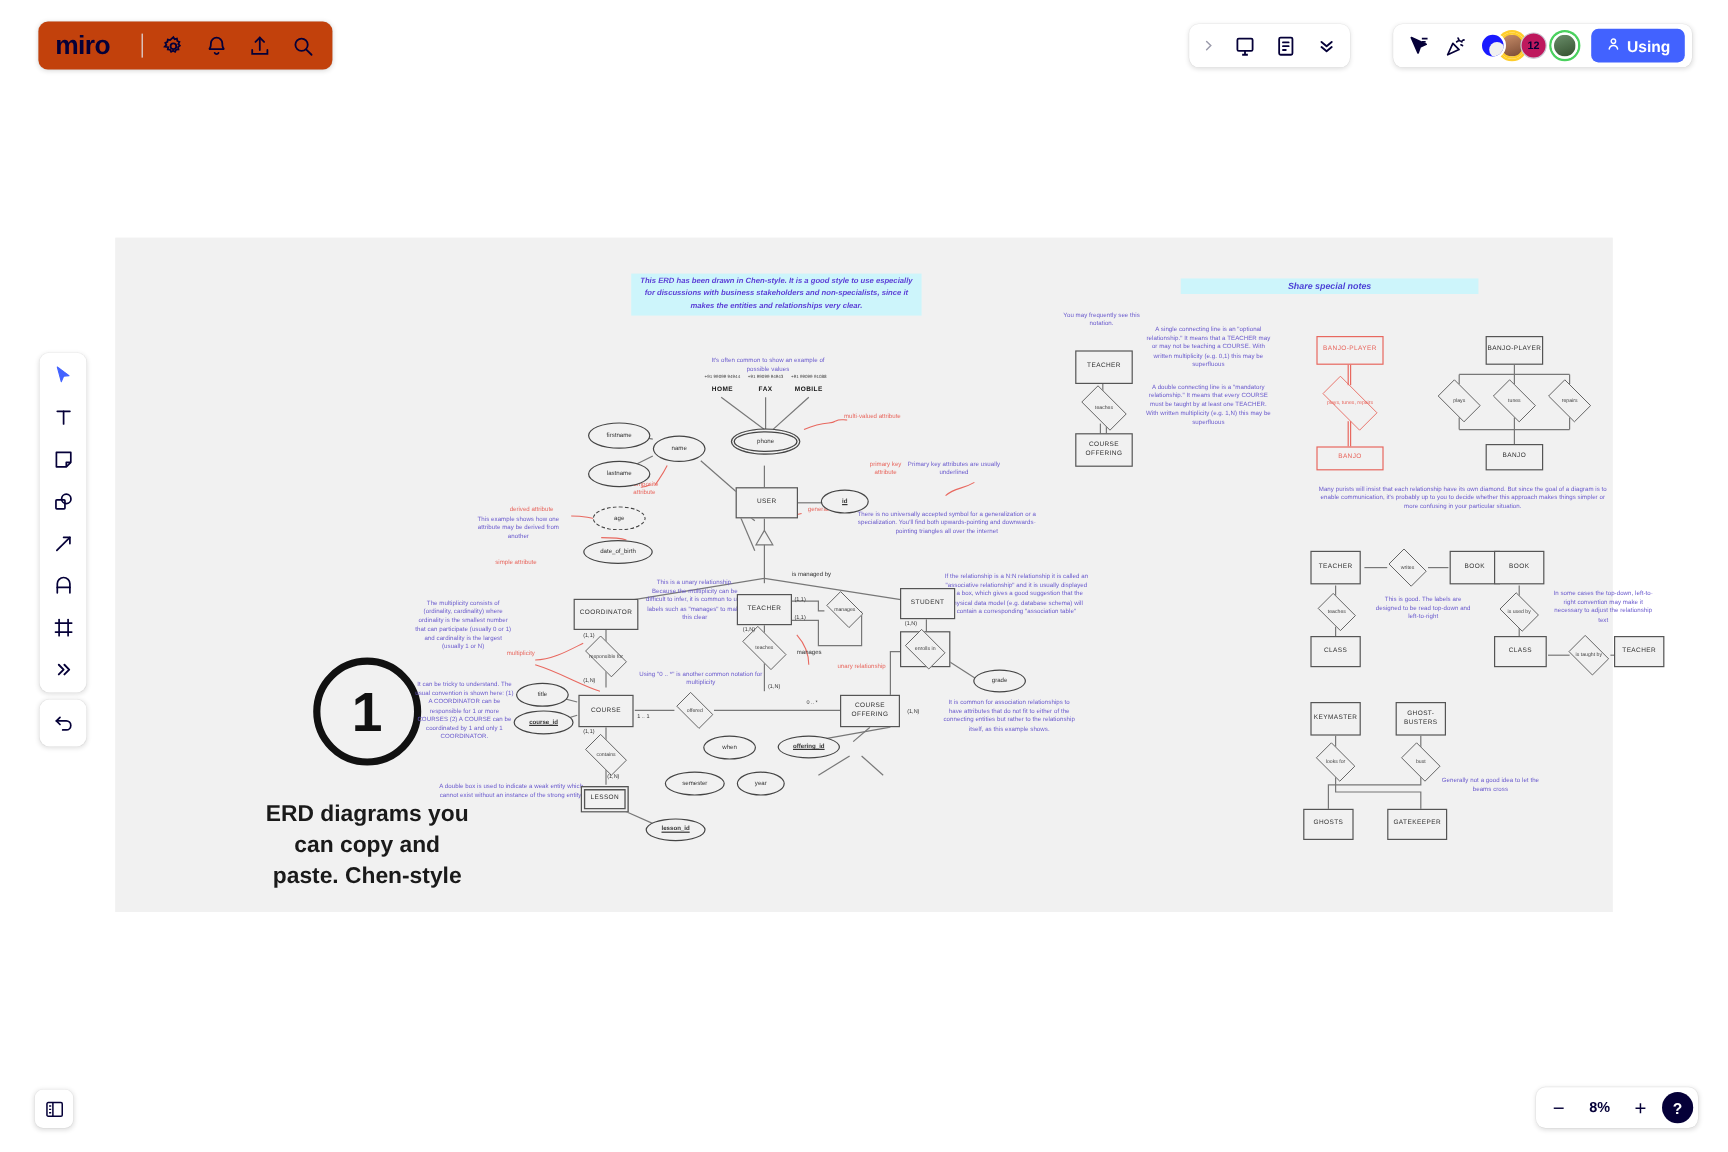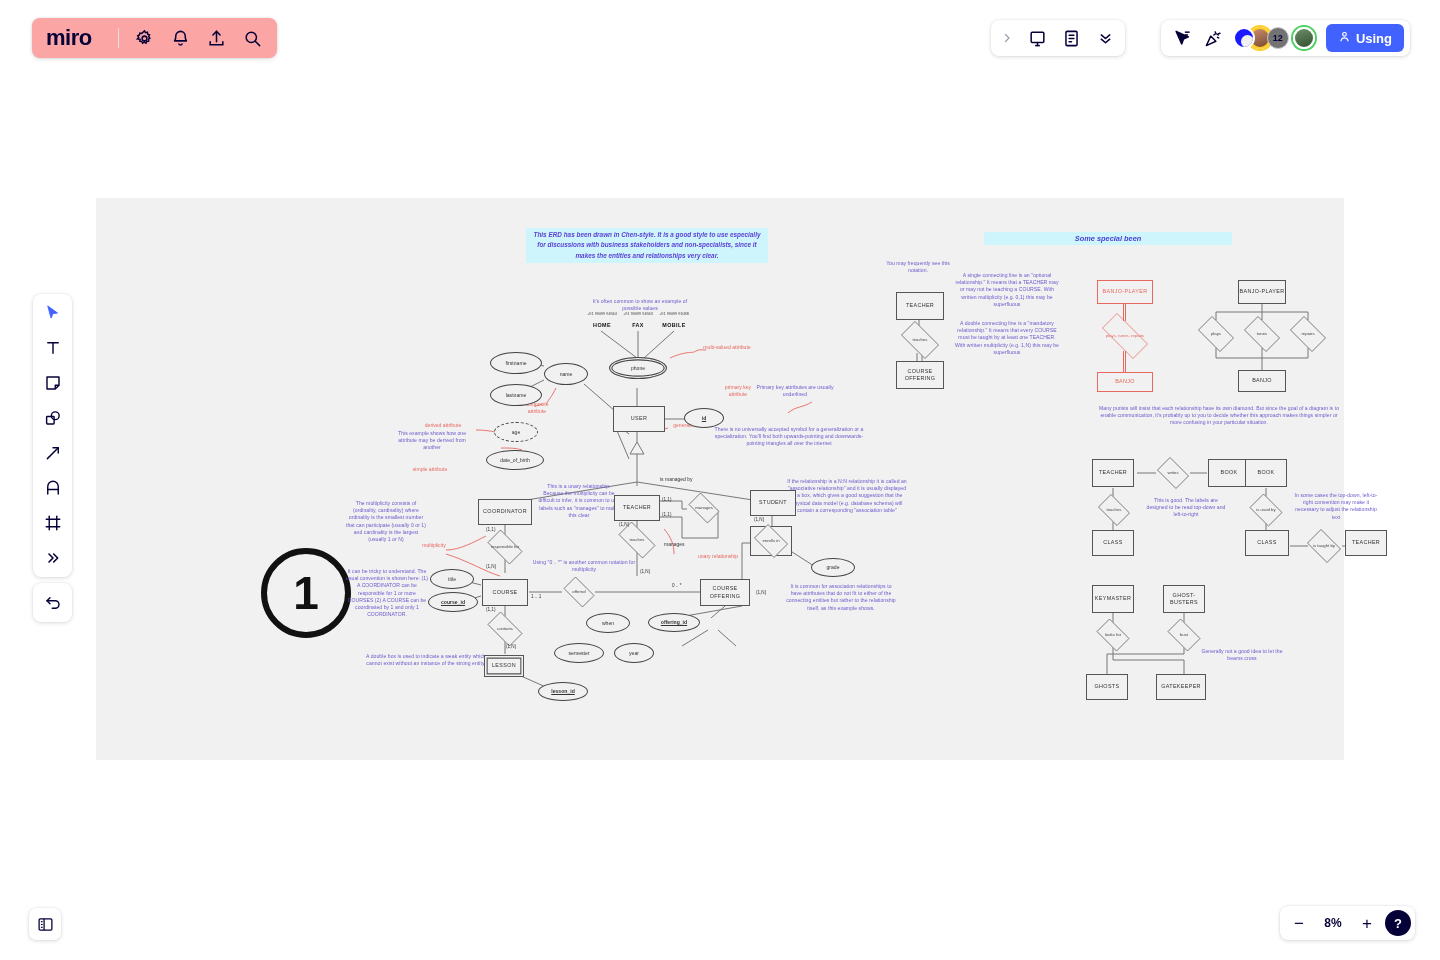--- a/index.html
+++ b/index.html
@@ -13,21 +13,21 @@
   
   #canvas { position: absolute; inset: 0; background: #ffffff; }
   #frame {
     position: absolute; left: 96px; top: 198px; width: 1248px; height: 562px;
     background: #f1f1f1;
   }
 
   
   #topbar-left {
     position: absolute; left: 32px; top: 18px; height: 40px;
-    background: #fca5a5; border-radius: 8px;
+    background: #c2410c; border-radius: 8px;
     box-shadow: 0 1px 4px rgba(0,0,0,.14), 0 0 0 .5px rgba(0,0,0,.05);
     display: flex; align-items: center; padding: 0 14px; gap: 16px;
   }
   #logo { font-size: 22px; font-weight: 700; color: #050038; letter-spacing: -.5px;
           font-family: "Liberation Sans", sans-serif; padding-right: 10px; }
   .tb-div { width: 1px; height: 20px; background: #e0e0e4; }
   .tb-ico { width: 20px; height: 20px; display: flex; align-items: center; justify-content: center;
             cursor: pointer; color: #050038; }
   .tb-ico svg { display: block; }
 
@@ -162,25 +162,26 @@
   svg.diag-lines { position: absolute; left: 0; top: 0; overflow: visible; pointer-events: none; }
 </style>
 </head>
 <body>
 
 <div id="canvas">
   <div id="frame">
 
     <div id="sec1">
       <div id="sec1-circle">1</div>
+      <div id="sec1-title">ERD diagrams you can copy and paste. Chen-style</div>
     </div>
 
     <div class="hl-box" style="left:430px; top:30px; width:242px;">This ERD has been drawn in Chen-style. It is a good style to use especially for discussions with business stakeholders and non-specialists, since it makes the entities and relationships very clear.</div>
 
-    <div class="hl-title" style="left:888px; top:34px; width:248px;">Some special been</div>
+    <div class="hl-title" style="left:888px; top:34px; width:248px;">Share special notes</div>
 
     <svg class="diag-lines" width="1248" height="562">
       <g stroke="#777" stroke-width="1" fill="none">
 
         <line x1="505" y1="133" x2="541" y2="160"></line>
         <line x1="542" y1="133" x2="542" y2="160"></line>
         <line x1="578" y1="133" x2="548" y2="160"></line>
 
         <line x1="448" y1="168" x2="420" y2="163"></line>
         <line x1="448" y1="182" x2="420" y2="196"></line>
@@ -548,21 +549,21 @@
         <path d="M18.5 6l1.7-.6"></path>
         <path d="M17 10.5l1.6.8"></path>
         <path d="M12.5 7.5c2-2 4.5-1 5.5 0"></path>
     </svg>
   </div>
   <div style="display:flex; align-items:center; margin-left:-2px;">
     <div class="avatar" style="background:#1a1aff; position:relative; margin-right:-6px;">
       <span style="position:absolute; right:-1px; bottom:-1px; width:13px; height:13px; background:#f1f1f1; border-radius:50%;"></span>
     </div>
     <div class="avatar" style="background:linear-gradient(160deg,#c98f6b,#7a4a34); border-color:#ffcd2b; box-shadow:0 0 0 2px #ffcd2b; margin-right:-4px;"></div>
-    <div class="avatar" style="background:#737373; color:#050038; border:1.5px solid #c9c9d3; font-size:9px; margin-right:4px;">12</div>
+    <div class="avatar" style="background:#be185d; color:#050038; border:1.5px solid #c9c9d3; font-size:9px; margin-right:4px;">12</div>
     <div class="avatar" style="background:linear-gradient(160deg,#6b8f6b,#34502f); box-shadow:0 0 0 2px #4ad15e;"></div>
   </div>
   <div id="share-btn">
     <span>
       <svg width="13" height="13" viewBox="0 0 24 24" fill="none" stroke="#fff" stroke-width="2.2" stroke-linecap="round">
         <circle cx="12" cy="8" r="3.4"></circle>
           <path d="M5.5 20c.8-3.6 3.4-5.4 6.5-5.4s5.7 1.8 6.5 5.4"></path>
       </svg>
     </span>
     <span>Using</span>

